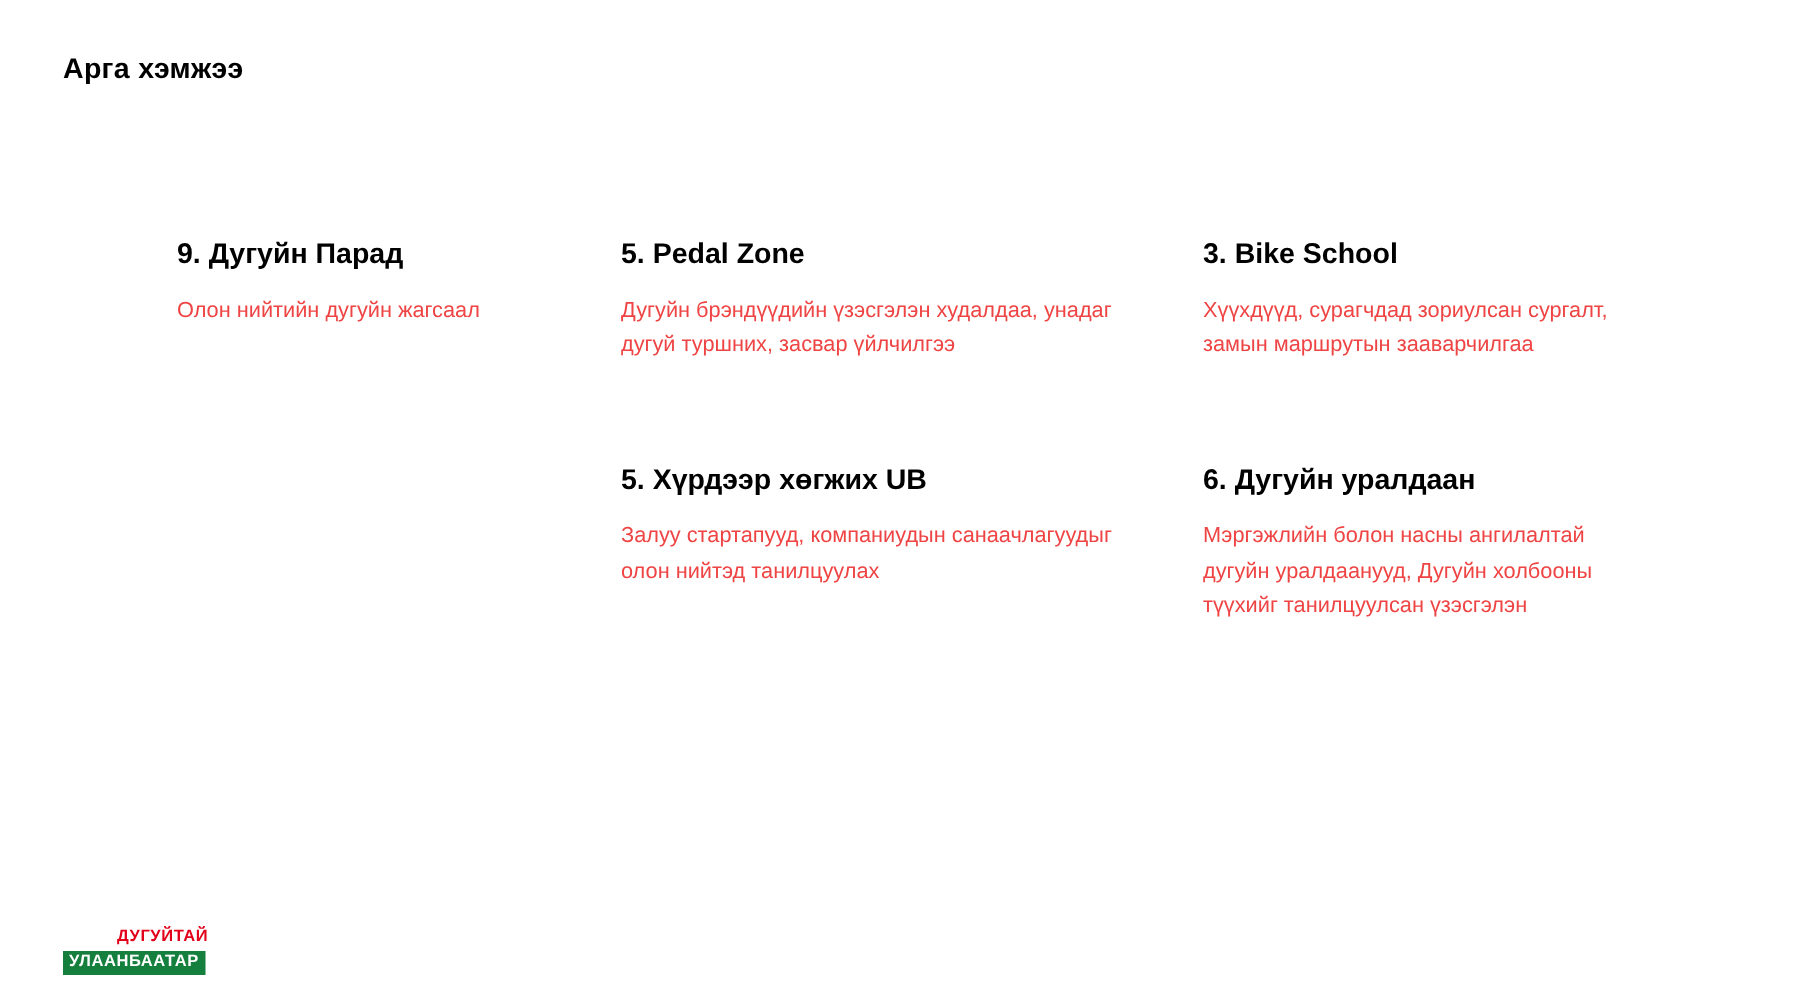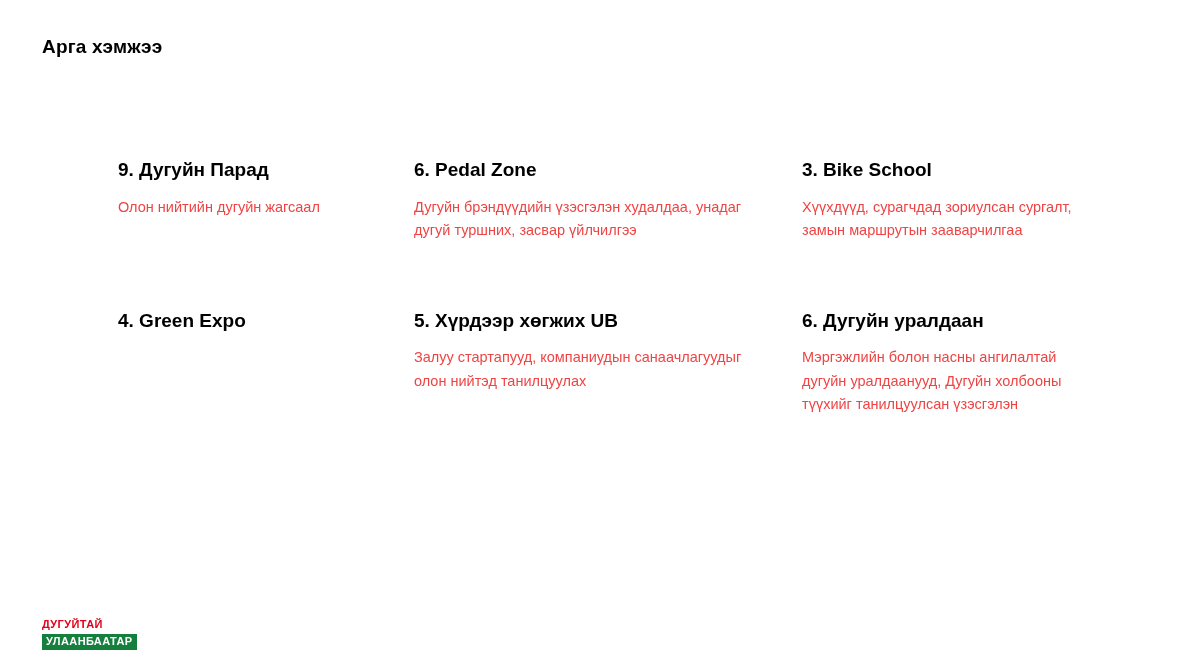--- a/index.html
+++ b/index.html
@@ -74,20 +74,21 @@
     line-height: 1;
     user-select: none;
   }
   .logo-line1 {
     display: block;
     font-size: 11px;
     font-weight: bold;
     letter-spacing: 0.4px;
     color: #e2001a;
     margin-bottom: 2px;
+    margin-left: 36px;
   }
   .logo-line2 {
     display: inline-block;
     font-size: 11px;
     font-weight: bold;
     letter-spacing: 0.4px;
     color: #ffffff;
     background: #15803d;
     padding: 2px 4px 3px 4px;
   }
@@ -100,31 +101,30 @@
   <div class="slide-title">Арга хэмжээ</div>
 
   <div class="grid">
 
     <div class="item">
       <div class="item-title">9. Дугуйн Парад</div>
       <div class="item-desc">Олон нийтийн дугуйн жагсаал</div>
     </div>
 
     <div class="item">
-      <div class="item-title">6. Pedal Zone</div>
+      <div class="item-title">5. Pedal Zone</div>
       <div class="item-desc">Дугуйн брэндүүдийн үзэсгэлэн худалдаа, унадаг дугуй туршних, засвар үйлчилгээ</div>
     </div>
 
     <div class="item">
       <div class="item-title">3. Bike School</div>
       <div class="item-desc">Хүүхдүүд, сурагчдад зориулсан сургалт, замын маршрутын зааварчилгаа</div>
     </div>
 
     <div class="item">
-      <div class="item-title">4. Green Expo</div>
     </div>
 
     <div class="item">
       <div class="item-title">5. Хүрдээр хөгжих UB</div>
       <div class="item-desc">Залуу стартапууд, компаниудын санаачлагуудыг олон нийтэд танилцуулах</div>
     </div>
 
     <div class="item">
       <div class="item-title">6. Дугуйн уралдаан</div>
       <div class="item-desc">Мэргэжлийн болон насны ангилалтай дугуйн уралдаанууд, Дугуйн холбооны түүхийг танилцуулсан үзэсгэлэн</div>

